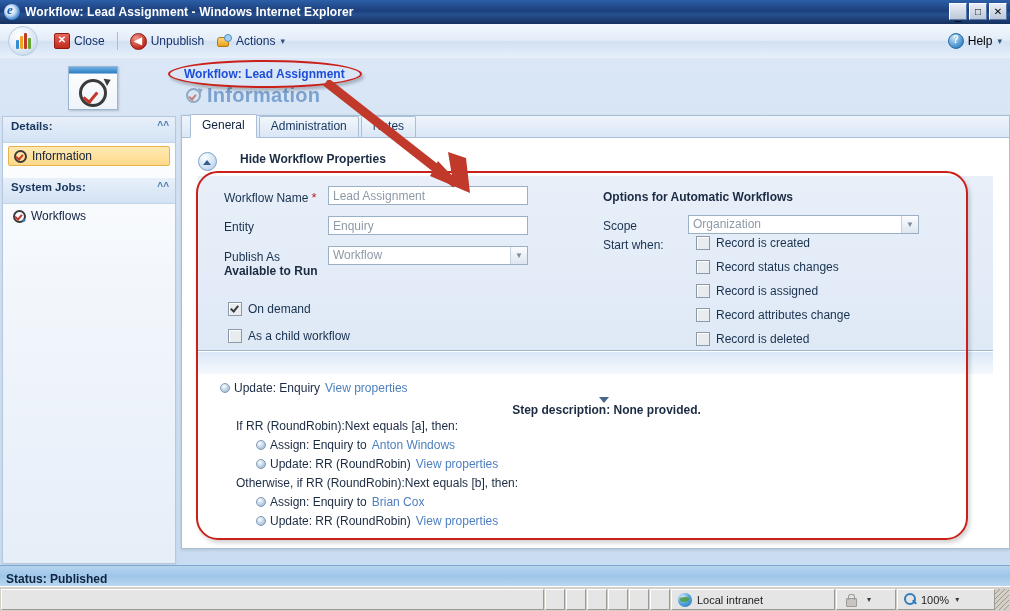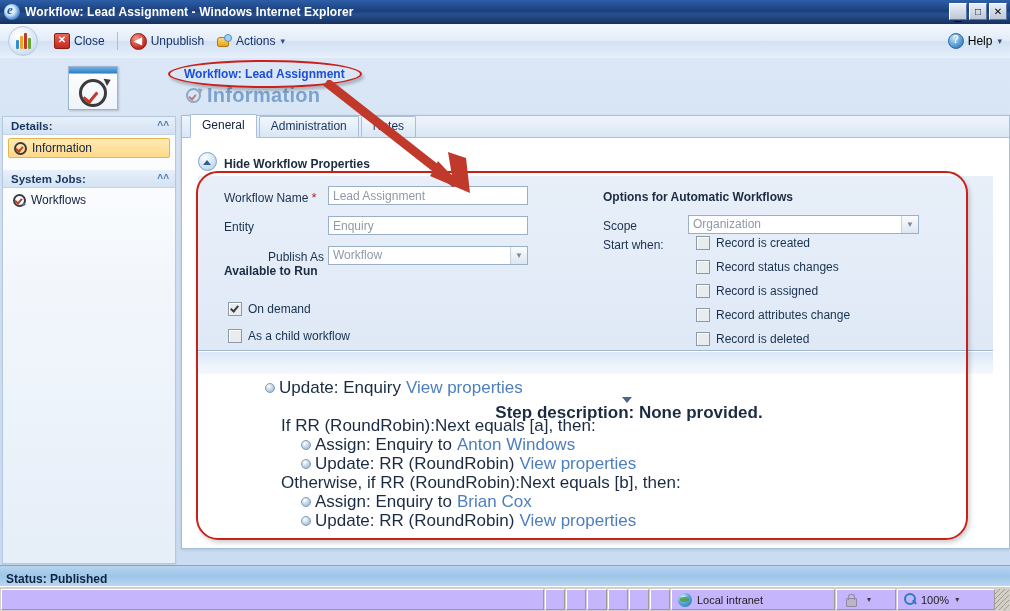--- a/index.html
+++ b/index.html
@@ -136,21 +136,21 @@
   .wf-glyph.sm:after{right:-4px;top:-3px;border-left-color:#8fa7c4;border-left-width:4px;border-top-width:3px;border-bottom-width:3px;}
 
   
   .leftnav{
     position:absolute;left:2px;top:116px;width:172px;height:446px;
     background:linear-gradient(to bottom,#ffffff 0%,#f3f7fc 35%,#e6eef8 100%);
     border:1px solid #b5c8de;box-shadow:0 1px 2px rgba(0,0,0,.07);
   }
   .navgrp-hdr{
     height:17px;display:flex;align-items:center;justify-content:space-between;
-    padding:0 6px 0 8px;
+    padding:0 6px 8px 8px;
     background:linear-gradient(to bottom,#e8f0fa,#d3e2f3);
     border-bottom:1px solid #c2d4e8;
     font-weight:bold;font-size:11.5px;color:#16365e;
   }
   .chev{color:#4d7cb0;font-size:10px;font-weight:bold;}
   .navitem{
     display:flex;align-items:center;height:18px;margin:3px 5px;padding-left:4px;font-size:12px;color:#10223f;
   }
   .navitem.sel{
     background:linear-gradient(to bottom,#ffeab4,#ffd98a);
@@ -189,21 +189,21 @@
     border-radius:2px 2px 0 0;cursor:default;
   }
   .tab.active{
     background:#ffffff;height:22px;line-height:21px;font-weight:normal;color:#10223f;
     border-bottom:1px solid #fff;position:relative;top:1px;
   }
 
   .formarea{position:absolute;left:0;top:22px;right:0;bottom:0;background:#fff;overflow:hidden;}
 
   .hidewf{
-    position:absolute;left:16px;top:14px;display:flex;align-items:flex-end;
+    position:absolute;left:16px;top:14px;display:flex;align-items:flex-start;gap:16px;
   }
   .circle-btn{
     width:17px;height:17px;border-radius:50%;margin-right:7px;flex:0 0 auto;
     background:radial-gradient(circle at 35% 28%,#ffffff,#cfe0f2 60%,#a8c6e4 100%);
     border:1px solid #7ba3cc;position:relative;
   }
   .circle-btn:before{
     content:"";position:absolute;left:4px;top:7px;
     border-left:4px solid transparent;border-right:4px solid transparent;border-bottom:5px solid #2f5f96;
   }
@@ -244,21 +244,21 @@
   .cblbl{font-size:12px;color:#18314e;}
 
   
   .stepsband{
     position:absolute;left:16px;top:214px;width:795px;height:22px;
     background:linear-gradient(to bottom,#dbe8f7 0%,#eaf2fb 55%,#f6f9fd 100%);
     border-bottom:1px solid #ccd9e8;
   }
   .stepsbody{
     position:absolute;left:16px;top:236px;width:795px;height:164px;background:#ffffff;
-    font-size:17px;color:#1b2b42;padding-top:4px;box-sizing:border-box;padding-left:45px;
+    font-size:12px;color:#1b2b42;padding-top:4px;box-sizing:border-box;
   }
   .steprow{display:flex;align-items:center;height:19px;white-space:nowrap;}
   .bullet{
     width:8px;height:8px;border-radius:50%;margin-right:4px;flex:0 0 auto;
     background:radial-gradient(circle at 35% 30%,#ffffff,#a9c4de 70%);border:1px solid #7e9ab5;
   }
   .tri{
     width:0;height:0;margin-right:5px;flex:0 0 auto;
     border-left:5px solid transparent;border-right:5px solid transparent;border-top:6px solid #49668c;
   }
@@ -274,21 +274,21 @@
   }
   .crmstatus .t{margin-left:6px;font-size:12px;font-weight:bold;color:#0f2440;}
 
   .iestatus{
     position:absolute;left:0;top:586px;width:1010px;height:25px;
     background:#d4d0c8;border-top:1px solid #fff;
     display:flex;align-items:stretch;
   }
   .iecell{
     border:1px solid #fff;border-right-color:#9d9a94;border-bottom-color:#9d9a94;
-    background:#c4b5fd;margin:2px 0 2px 1px;display:flex;align-items:center;
+    background:#e5e5e5;margin:2px 0 2px 1px;display:flex;align-items:center;
   }
   .iecell.grow{flex:1;}
   .iecell.pad{padding:0 6px;}
   .iecell.small{width:18px;}
   .zone-globe{
     width:14px;height:14px;border-radius:50%;margin-right:5px;flex:0 0 auto;
     background:radial-gradient(circle at 35% 30%,#d8ecfb 0%,#56a7e0 45%,#1e6fae 100%);
     position:relative;overflow:hidden;
   }
   .zone-globe:after{content:"";position:absolute;left:2px;top:4px;width:9px;height:5px;background:#4f9a3d;border-radius:50% 40% 60% 50%;opacity:.85;}
@@ -448,21 +448,21 @@
           <span>Lead Assignment</span>
         </div>
 
         <div class="fieldrow" style="left:26px;top:44px;">
           <span class="flabel">Entity</span>
         </div>
         <div class="txtin" style="position:absolute;left:130px;top:40px;width:200px;">
           <span>Enquiry</span>
         </div>
 
-        <div class="fieldrow" style="left:26px;top:74px;margin-left:44px;">
+        <div class="fieldrow" style="left:26px;top:74px;">
           <span class="flabel">Publish As</span>
         </div>
         <div class="selin" style="position:absolute;left:130px;top:70px;width:200px;">
           <span class="v">Workflow</span>
           <span class="arw">▼</span>
         </div>
 
         <div class="sechdr" style="left:26px;top:88px;">Available to Run</div>
 
         <div class="cbrow" style="left:30px;top:126px;">

